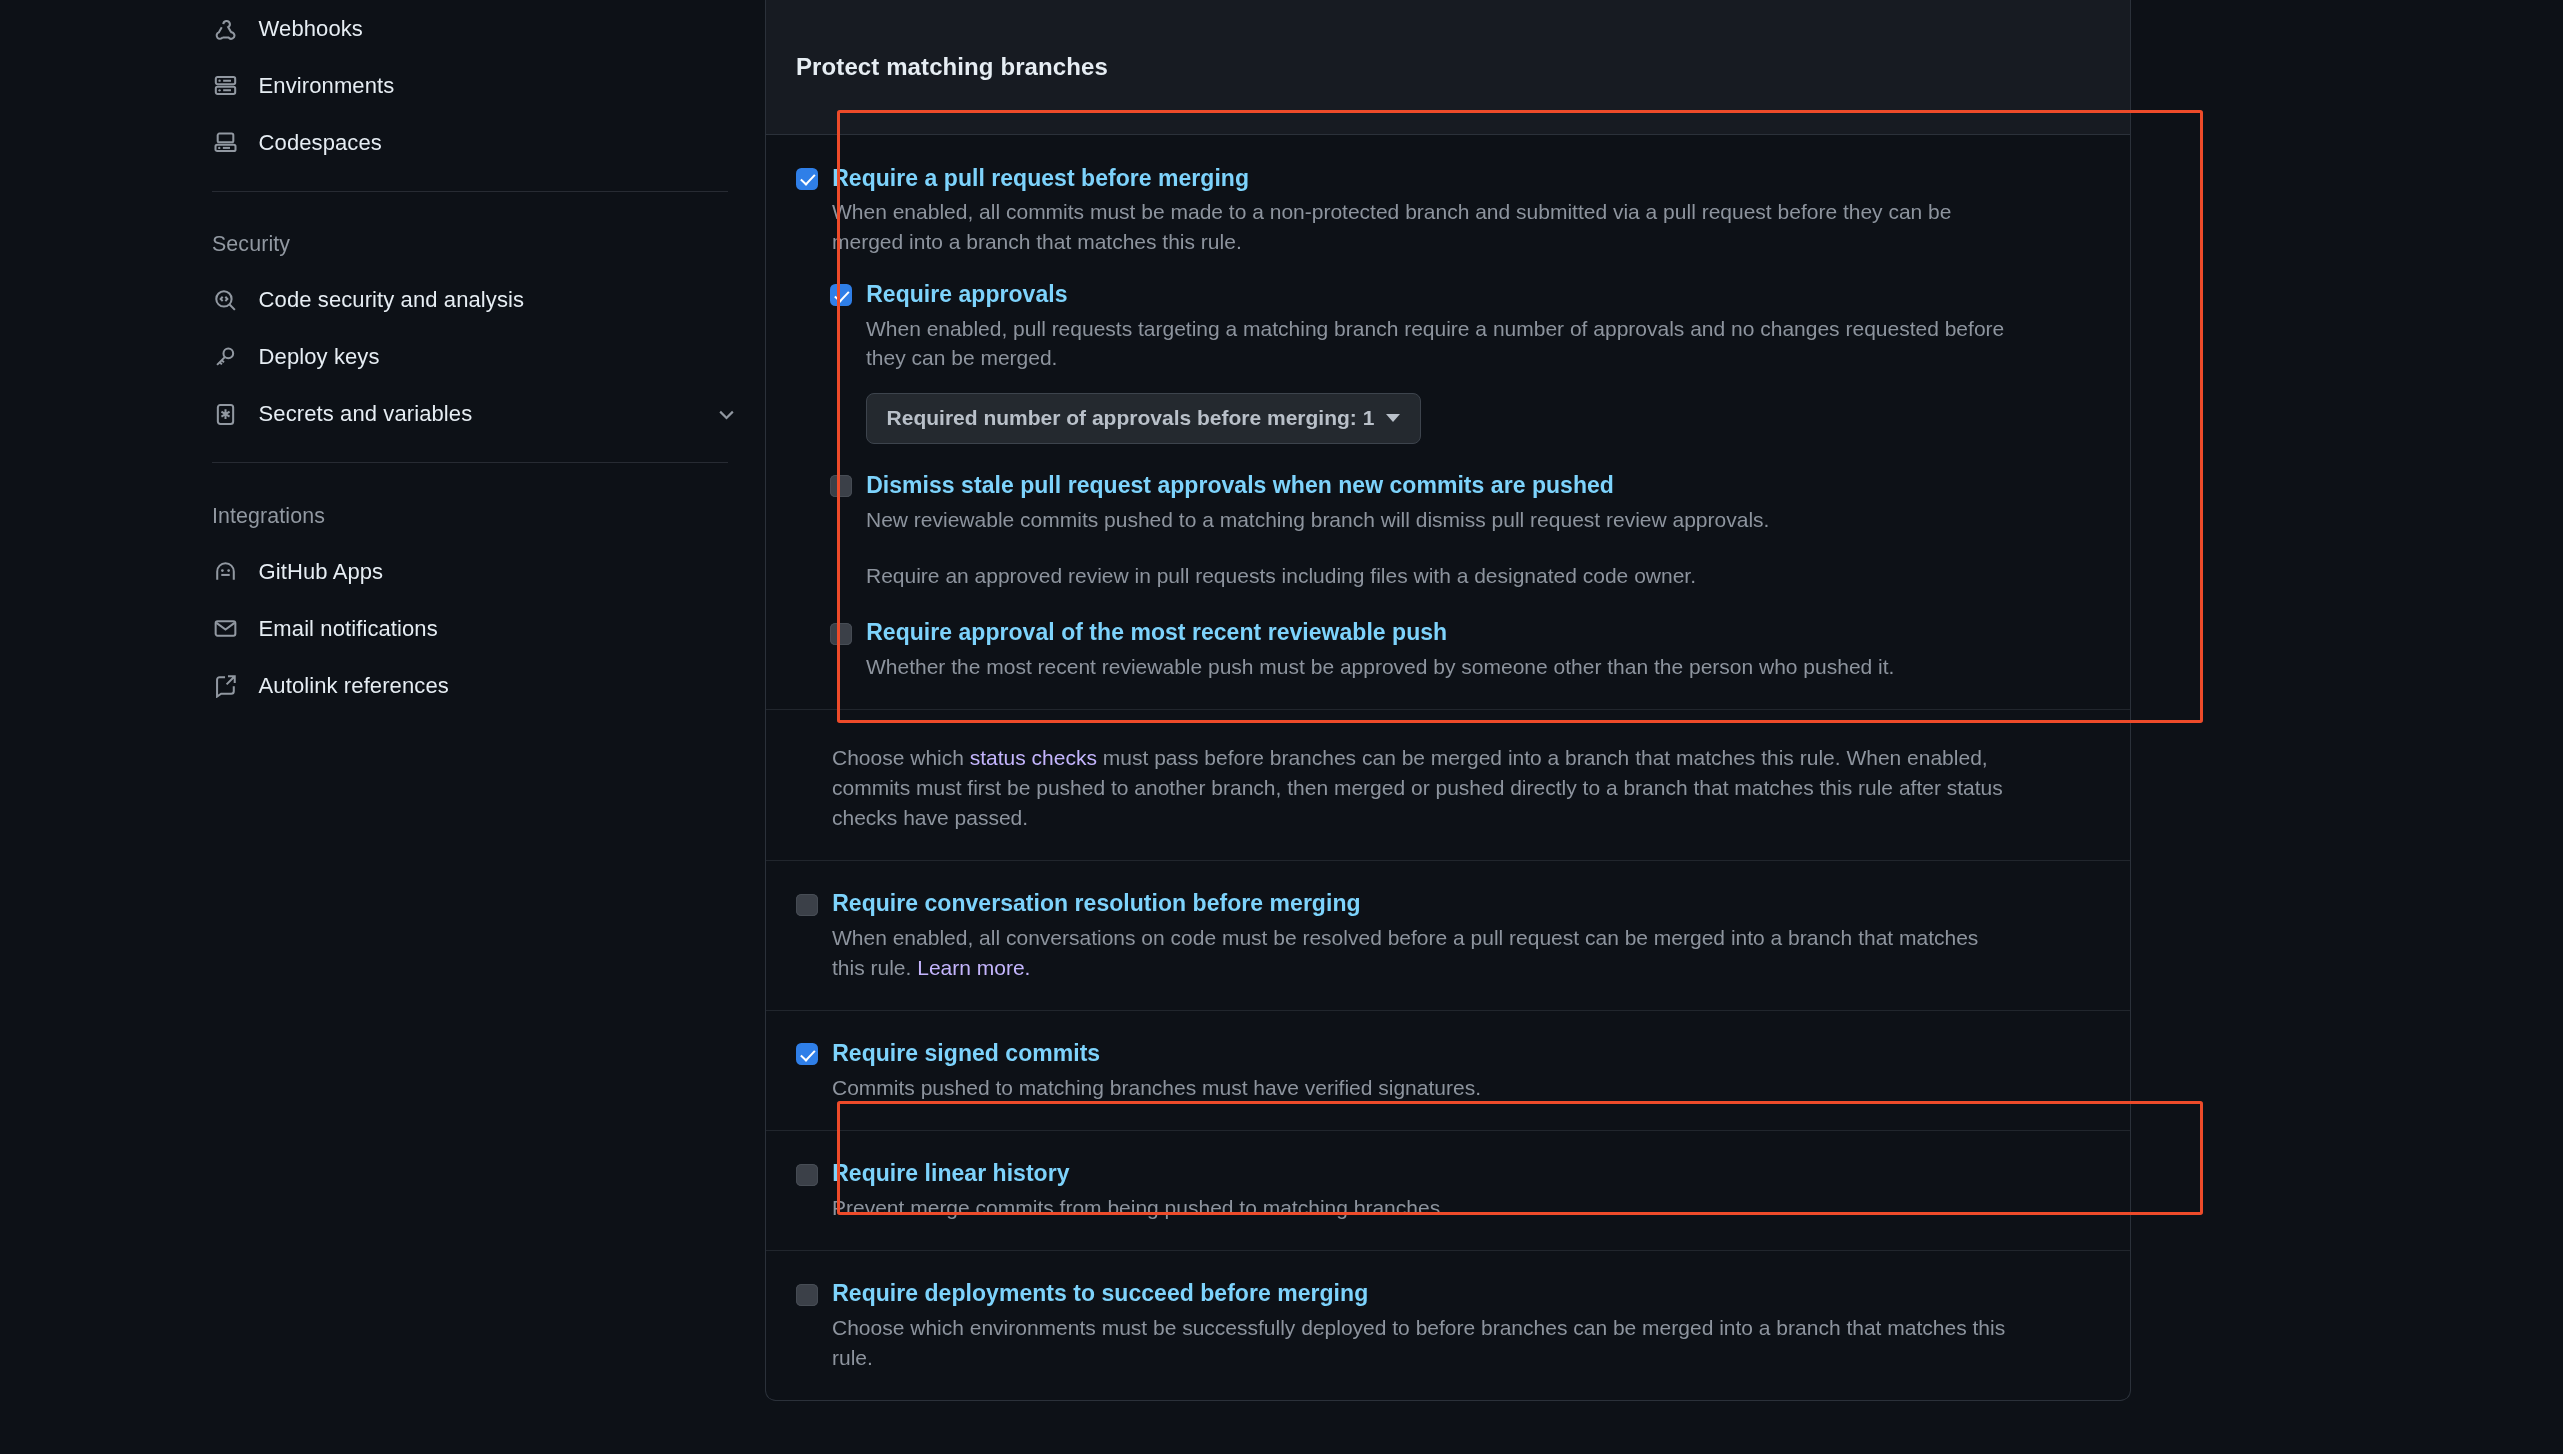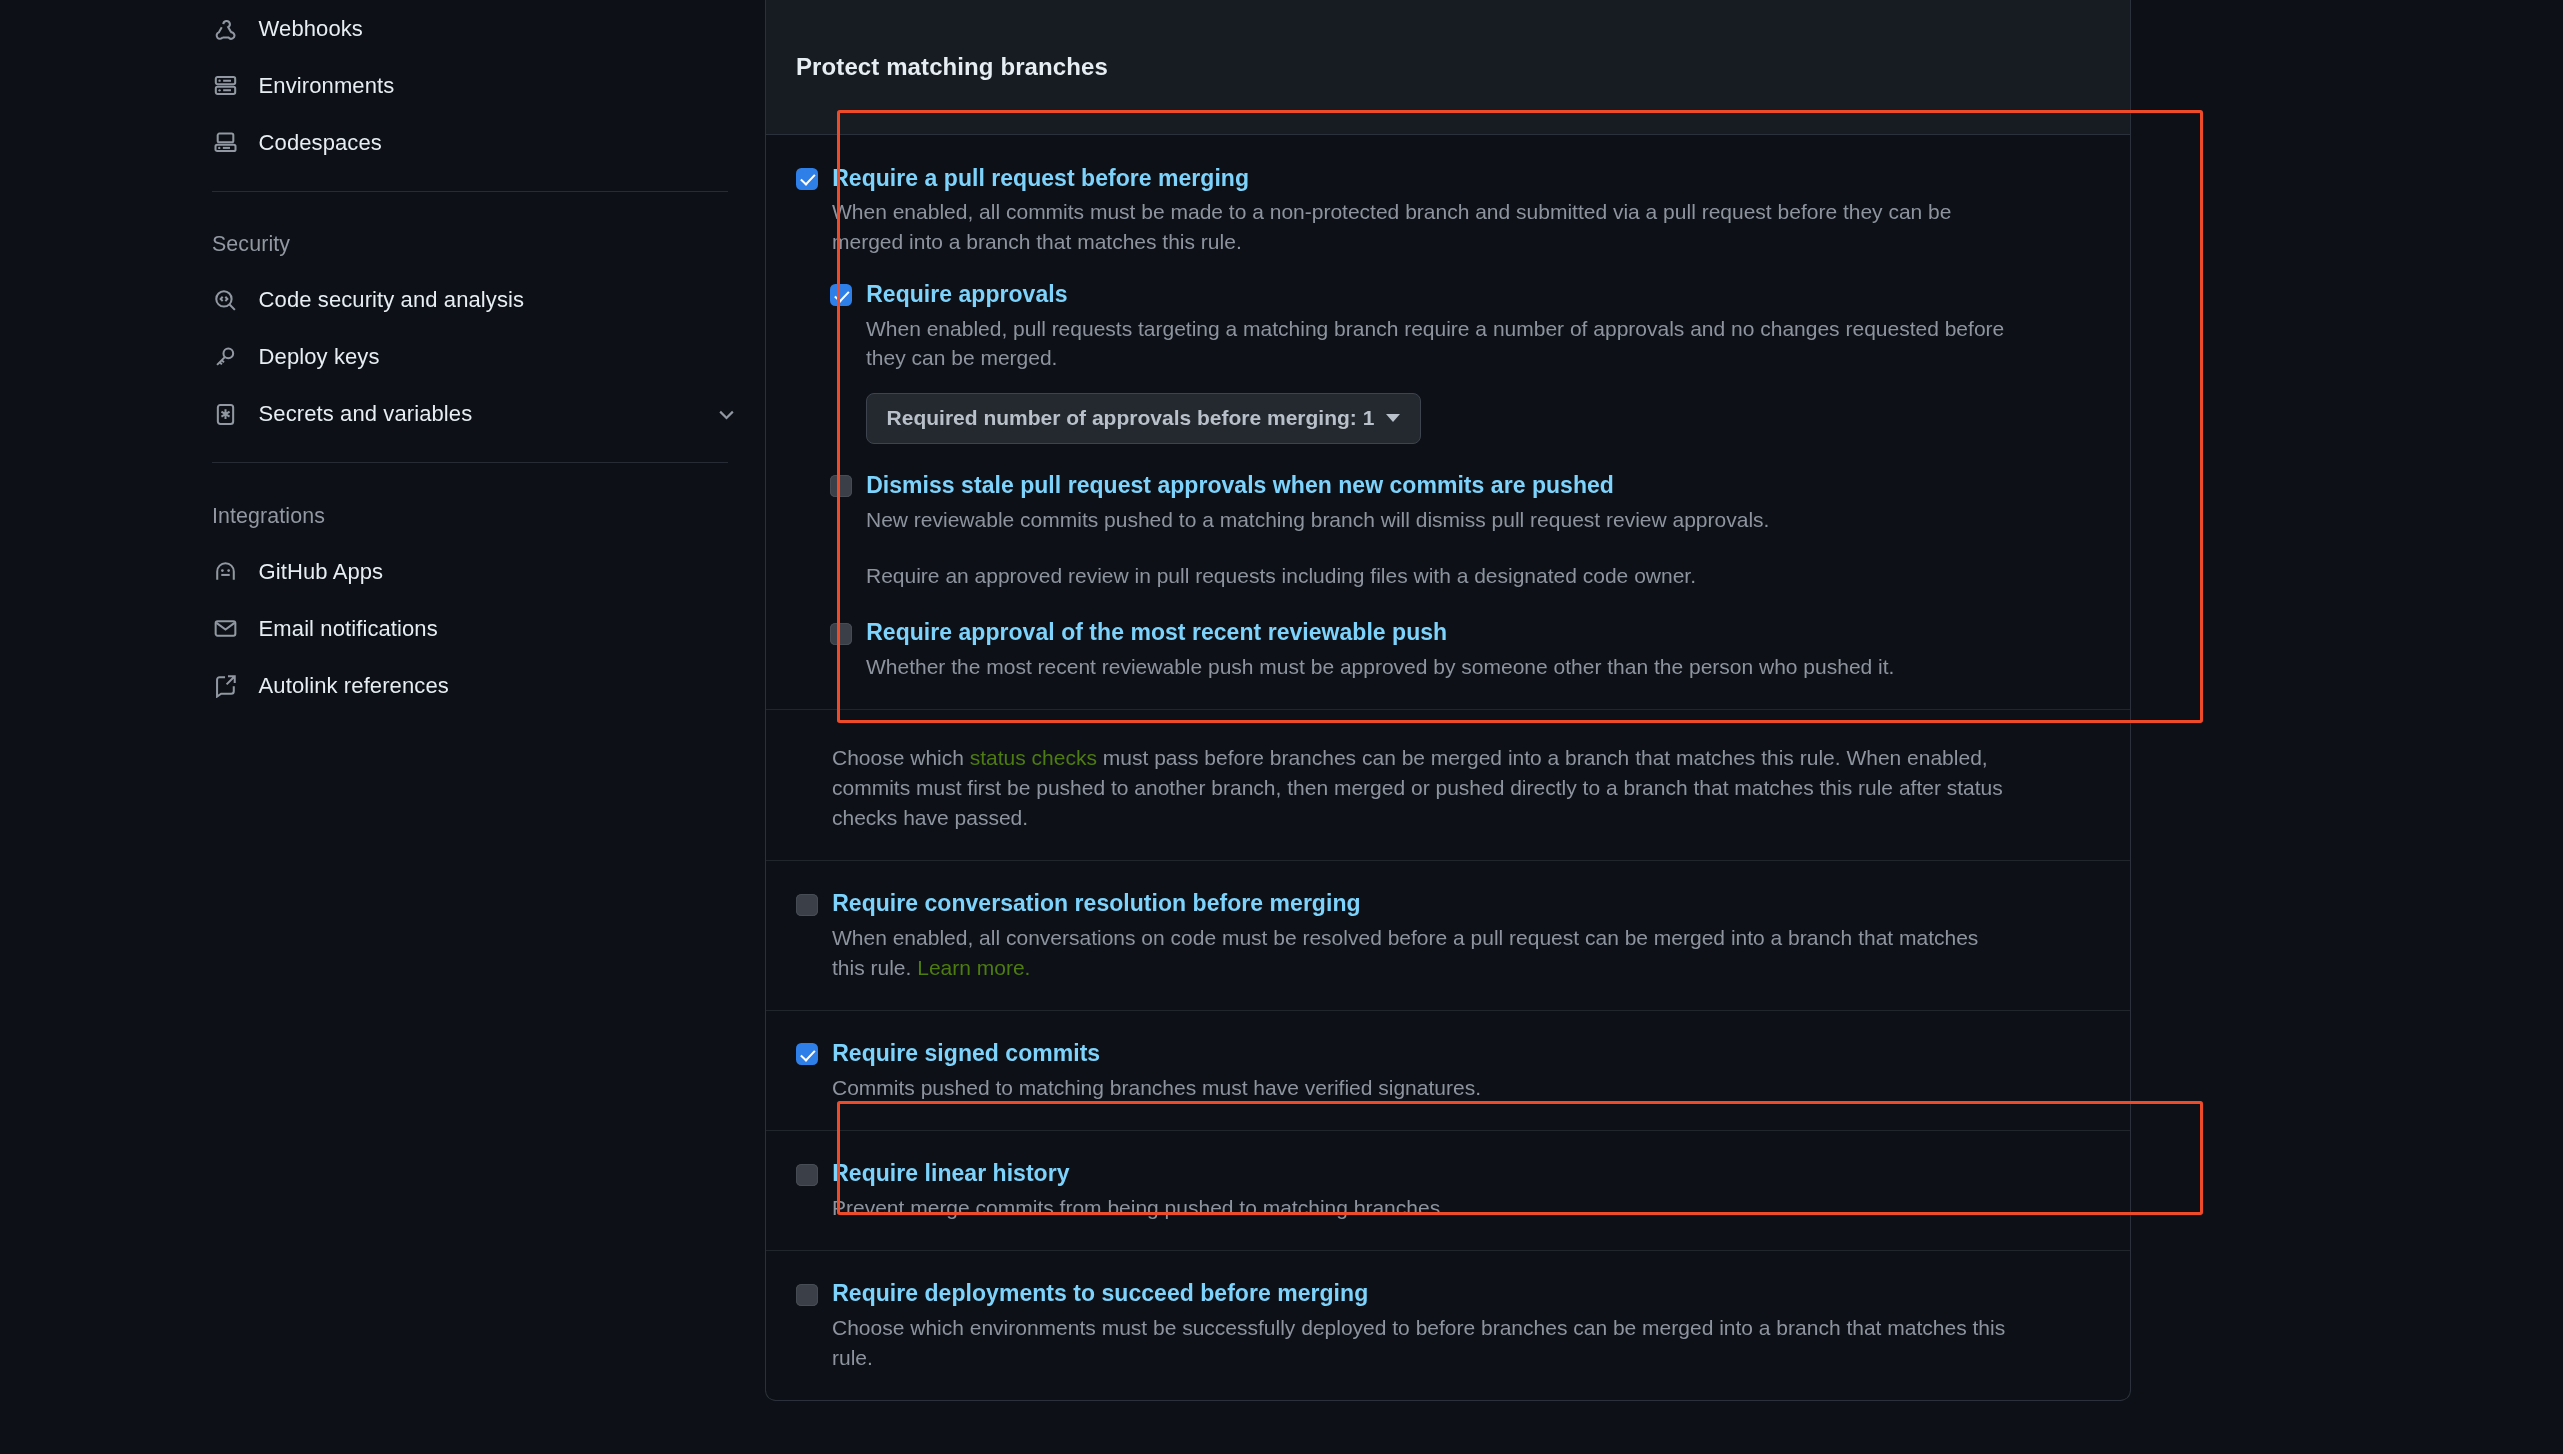--- a/index.html
+++ b/index.html
@@ -130,21 +130,21 @@
     line-height: 1.25;
     letter-spacing: 0.04px;
   }
   .desc {
     font-size: 21px;
     color: #8d949e;
     line-height: 1.42;
     margin-top: 5px;
     max-width: 1184px;
   }
-  .desc a { color: #4d7c0f; text-decoration: none; }
+  .desc a { color: #c4b5fd; text-decoration: none; }
 
   .sub { margin-left: 34px; }
   .sub-item { margin-top: 27px; }
   .sub-item:first-child { margin-top: 23px; }
   .sub .desc { max-width: 1148px; }
 
   .dropdown {
     display: inline-flex;
     align-items: center;
     gap: 11.6px;

